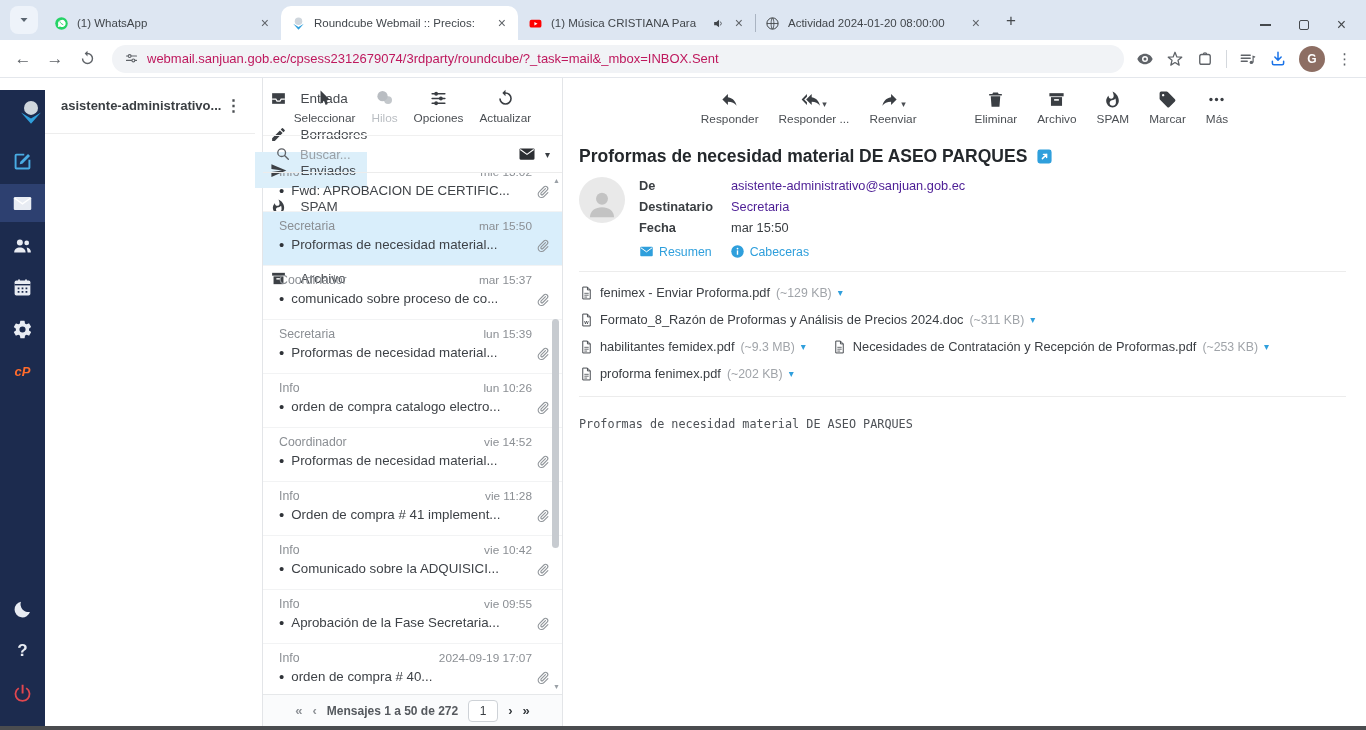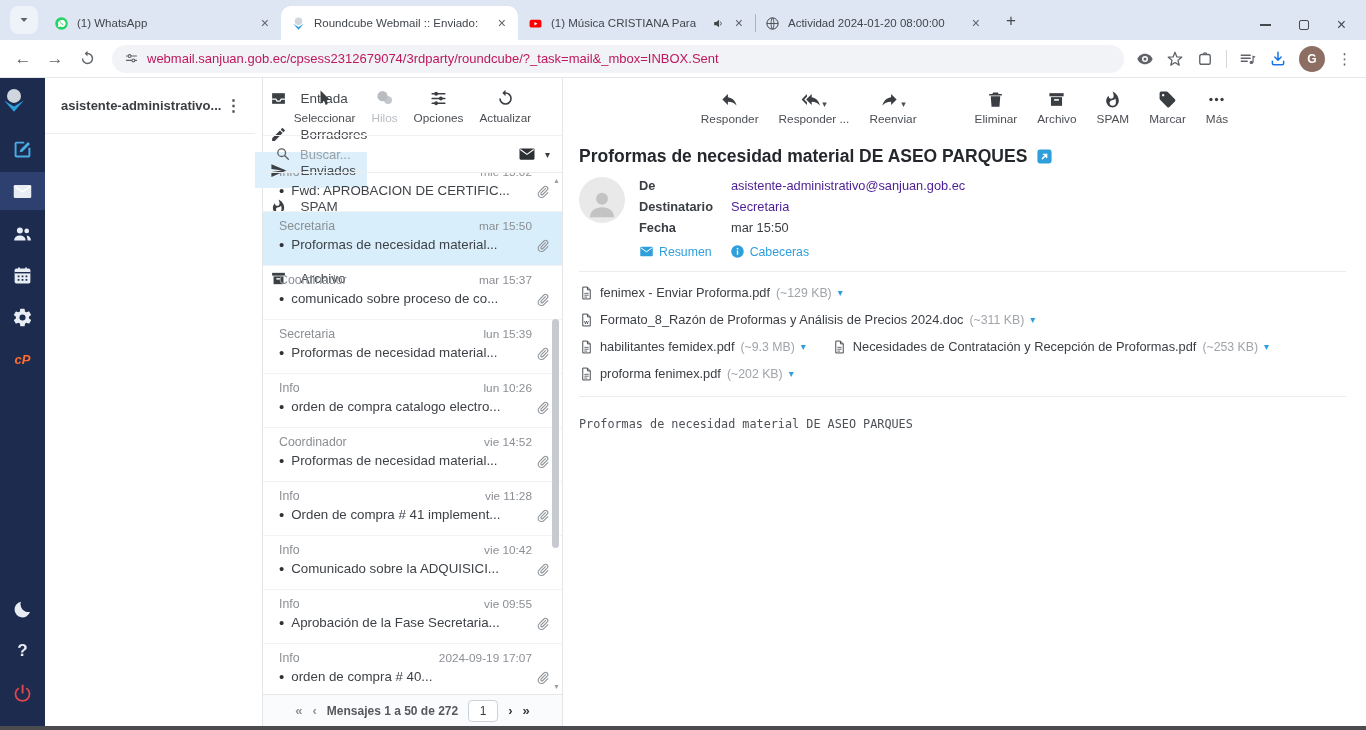--- a/index.html
+++ b/index.html
@@ -38,21 +38,21 @@
   .vdiv { width:1px; height:18px; background:#d4d8dd; }
   .dl { color:#1a73e8 !important; }
   .avatar-g { width:26px; height:26px; border-radius:50%; background:#8d6e63; color:#fff; font-size:12px; font-weight:bold; display:flex; align-items:center; justify-content:center; }
   .kebab { font-size:15px; color:#5f6368; letter-spacing:0; }
 
   
   .app { position:absolute; top:78px; left:0; right:0; bottom:4px; display:flex; background:#fff; }
   .bottomstrip { position:absolute; left:0; right:0; bottom:0; height:4px; background:#4a4c4f; }
 
   
-  .sidebar { width:45px; background:#1c2b4e; display:flex; flex-direction:column; align-items:flex-start; padding:8px 0 10px; flex:0 0 auto; }
+  .sidebar { width:45px; background:#1c2b4e; display:flex; flex-direction:column; align-items:flex-end; padding:8px 0 10px; flex:0 0 auto;margin-top:12px; }
   .sb-logo { width:28px; height:28px; margin-bottom:16px; }
   .sb-btn { width:45px; height:38px; display:flex; align-items:center; justify-content:center; color:#e8ecf3; margin-bottom:4px; }
   .sb-btn .ic { width:21px; height:21px; }
   .sb-btn.compose { color:#49ace4; }
   .sb-btn.active { background:#2d4070; }
   .sb-cp { font-size:13px; font-weight:bold; font-style:italic; color:#ff6c2c; }
   .sb-spacer { flex:1; }
   .sb-help { font-size:17px; font-weight:bold; color:#e8ecf3; }
   .sb-power { color:#e2474f !important; }
 
@@ -161,21 +161,21 @@
 
     <span class="tclose">×</span>
   </div>
       <div class="tab active">
     <span class="tfav ic">
           <svg viewBox="0 0 24 24" width="100%" height="100%">
             <circle cx="12" cy="8.5" r="6" fill="#cfd6dd"></circle>
             <path d="M3.5 12.5L12 22l8.5-9.5-8.5 5z" fill="#2f9fdc"></path>
           </svg>
         </span>
-    <span class="ttitle">Roundcube Webmail :: Enviado:</span>
+    <span class="ttitle">Roundcube Webmail :: Precios:</span>
 
     <span class="tclose">×</span>
   </div>
       <div class="tab">
     <span class="tfav ic">
           <svg viewBox="0 0 24 24" width="100%" height="100%">
             <rect x="2.5" y="6" width="19" height="12.5" rx="3" fill="#f00"></rect>
             <path d="M10.2 9.5l5 2.8-5 2.8z" fill="#fff"></path>
           </svg>
         </span>

